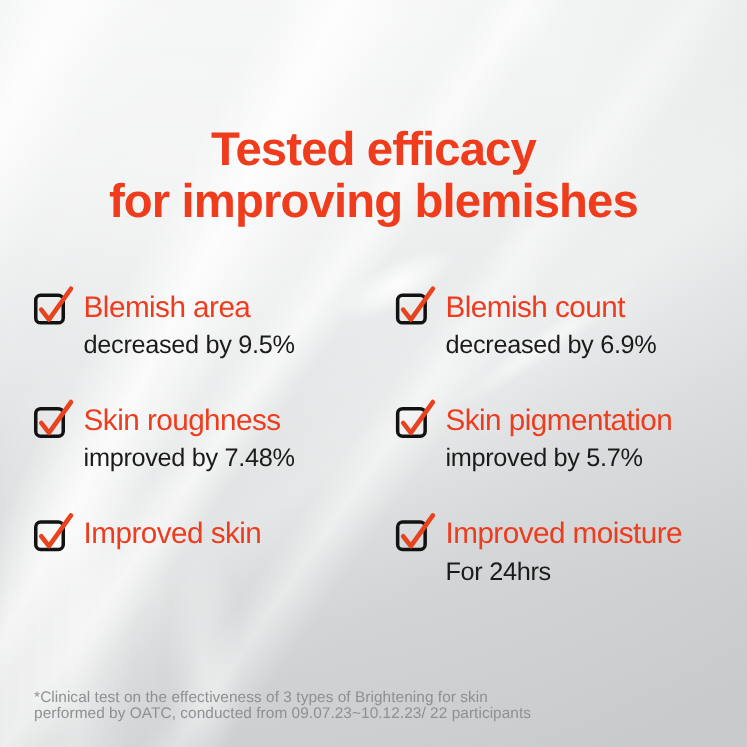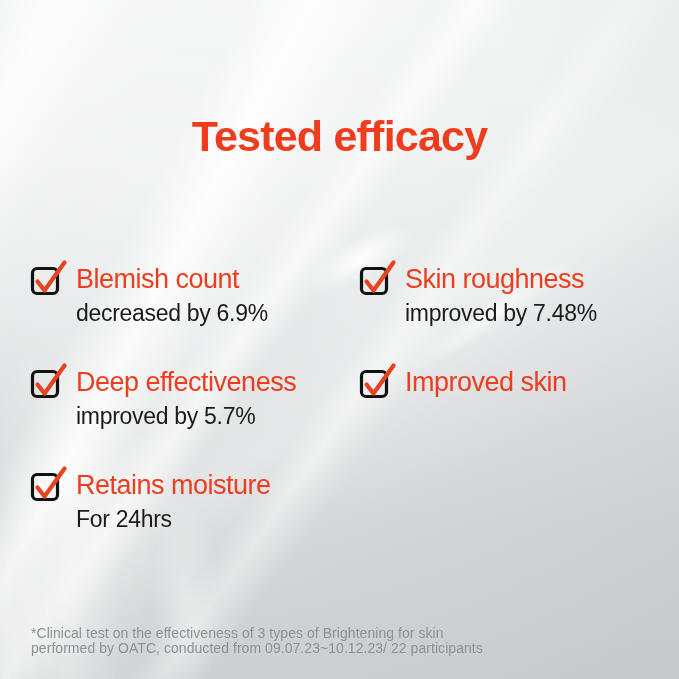--- a/index.html
+++ b/index.html
@@ -229,24 +229,37 @@
   <div class="bg-layer bg-ray-d"></div>
   <div class="bg-glint-1"></div>
   <div class="bg-glint-2"></div>
   <div class="bg-glint-3"></div>
   <div class="bg-layer bg-vignette"></div>
 
   <div class="content">
 
     <h1 class="headline">
       <span class="line">Tested efficacy</span>
+      <span class="line">for improving blemishes</span>
     </h1>
 
     <div class="grid">
 
+      <div class="item">
+        <span class="check-box">
+          <svg viewBox="0 0 40 40" aria-hidden="true">
+            <rect x="3.5" y="9.5" width="25" height="25" rx="4.5" ry="4.5" fill="none" stroke="#121212" stroke-width="3.2"></rect>
+            <path d="M8.5 22.5 L15.5 31.5 L35.5 3.5" fill="none" stroke="#e8431f" stroke-width="4.2" stroke-linecap="round" stroke-linejoin="round"></path>
+          </svg>
+        </span>
+        <div class="item-text">
+          <div class="item-title">Blemish area</div>
+          <div class="item-sub">decreased by 9.5%</div>
+        </div>
+      </div>
 
       <div class="item">
         <span class="check-box">
           <svg viewBox="0 0 40 40" aria-hidden="true">
             <rect x="3.5" y="9.5" width="25" height="25" rx="4.5" ry="4.5" fill="none" stroke="#121212" stroke-width="3.2"></rect>
             <path d="M8.5 22.5 L15.5 31.5 L35.5 3.5" fill="none" stroke="#e8431f" stroke-width="4.2" stroke-linecap="round" stroke-linejoin="round"></path>
           </svg>
         </span>
         <div class="item-text">
           <div class="item-title">Blemish count</div>
@@ -268,21 +281,21 @@
       </div>
 
       <div class="item">
         <span class="check-box">
           <svg viewBox="0 0 40 40" aria-hidden="true">
             <rect x="3.5" y="9.5" width="25" height="25" rx="4.5" ry="4.5" fill="none" stroke="#121212" stroke-width="3.2"></rect>
             <path d="M8.5 22.5 L15.5 31.5 L35.5 3.5" fill="none" stroke="#e8431f" stroke-width="4.2" stroke-linecap="round" stroke-linejoin="round"></path>
           </svg>
         </span>
         <div class="item-text">
-          <div class="item-title">Deep effectiveness</div>
+          <div class="item-title">Skin pigmentation</div>
           <div class="item-sub">improved by 5.7%</div>
         </div>
       </div>
 
       <div class="item">
         <span class="check-box">
           <svg viewBox="0 0 40 40" aria-hidden="true">
             <rect x="3.5" y="9.5" width="25" height="25" rx="4.5" ry="4.5" fill="none" stroke="#121212" stroke-width="3.2"></rect>
             <path d="M8.5 22.5 L15.5 31.5 L35.5 3.5" fill="none" stroke="#e8431f" stroke-width="4.2" stroke-linecap="round" stroke-linejoin="round"></path>
           </svg>
@@ -293,21 +306,21 @@
       </div>
 
       <div class="item">
         <span class="check-box">
           <svg viewBox="0 0 40 40" aria-hidden="true">
             <rect x="3.5" y="9.5" width="25" height="25" rx="4.5" ry="4.5" fill="none" stroke="#121212" stroke-width="3.2"></rect>
             <path d="M8.5 22.5 L15.5 31.5 L35.5 3.5" fill="none" stroke="#e8431f" stroke-width="4.2" stroke-linecap="round" stroke-linejoin="round"></path>
           </svg>
         </span>
         <div class="item-text">
-          <div class="item-title">Retains moisture</div>
+          <div class="item-title">Improved moisture</div>
           <div class="item-sub">For 24hrs</div>
         </div>
       </div>
 
     </div>
 
     <div class="footnote">
       <span class="fline">*Clinical test on the effectiveness of 3 types of Brightening for skin</span>
       <span class="fline">performed by OATC, conducted from 09.07.23~10.12.23/ 22 participants</span>
     </div>

